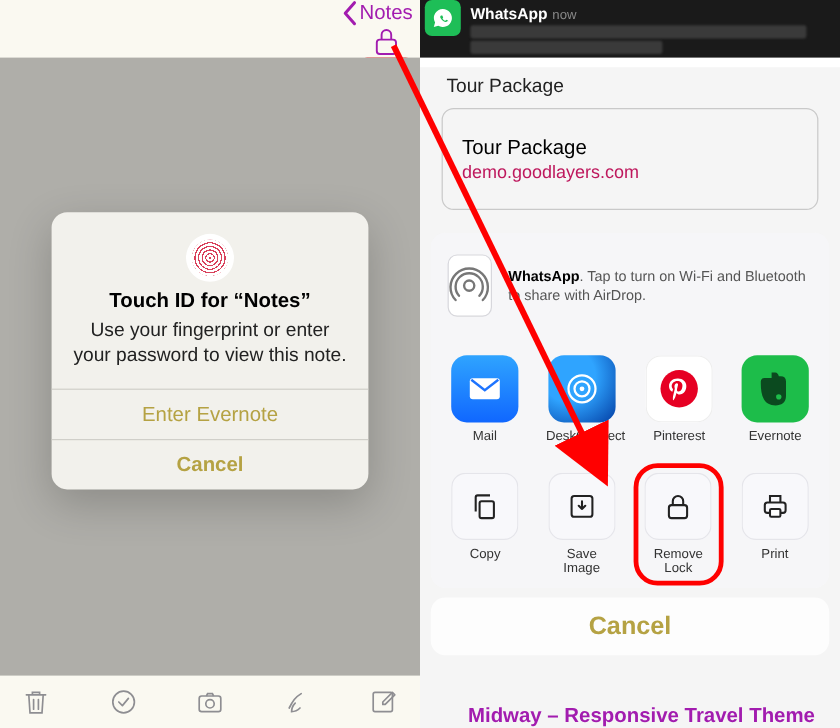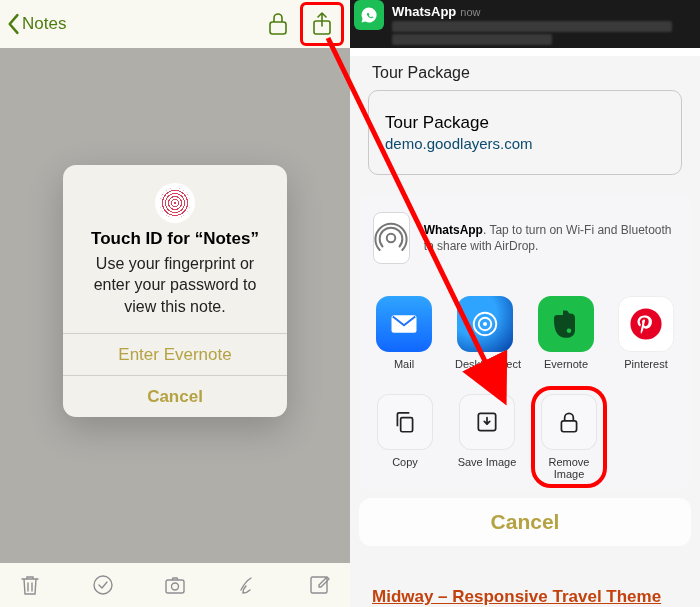--- a/index.html
+++ b/index.html
@@ -1,57 +1,57 @@
 <!DOCTYPE html>
 <html><head>
   <meta charset="utf-8">
   <style>
     * { margin: 0; padding: 0; box-sizing: border-box; font-family: -apple-system, "Helvetica Neue", Arial, sans-serif; }
     body { width: 700px; height: 607px; overflow: hidden; display: flex; background: #000; }
     .pane { position: relative; width: 350px; height: 607px; overflow: hidden; }
 
     
     .left { background: #faf9f1; }
-    .nav { height: 48px; display: flex; align-items: center; padding: 0 6px; color: #4d7c0f; }
+    .nav { height: 48px; display: flex; align-items: flex-end; padding: 0 6px; color: #a21caf; flex-direction: column; }
     .back { display: flex; align-items: center; font-size: 17px; font-weight: 400; }
     .back svg { width: 14px; height: 22px; margin-right: 2px; }
     .nav-spacer { flex: 1; }
     .nav-ico { width: 44px; height: 44px; display: flex; align-items: center; justify-content: center; }
     .nav-ico svg { width: 22px; height: 26px; }
     .share-box-hi { border: 3px solid #ff0000; border-radius: 6px; }
     .left-body { position: absolute; inset: 48px 0 44px 0; background: #fbfaf2; }
     .dimmer { position: absolute; inset: 0; background: rgba(0,0,0,.30); }
     .toolbar { position: absolute; left:0; right:0; bottom:0; height: 44px; display:flex; justify-content: space-between; align-items:center; padding: 0 12px; }
     .toolbar .nav-ico { color: #8e8e92; width: 36px; }
     .toolbar svg { width: 24px; height: 24px; }
 
     
-    .alert { position: absolute; left: 50%; top: 50%; transform: translate(-50%,-55%); width: 224px; background: #f2f1ec; border-radius: 13px; overflow: hidden; box-shadow: 0 12px 36px rgba(0,0,0,.2);}
+    .alert { position: absolute; left: 50%; top: 50%; transform: translate(-50%,-55%); width: 264px; background: #f2f1ec; border-radius: 13px; overflow: hidden; box-shadow: 0 12px 36px rgba(0,0,0,.2);}
     .alert-top { padding: 18px 18px 16px; text-align: center; }
     .touch-circle { width: 40px; height: 40px; border-radius: 50%; margin: 0 auto 6px; display:flex; align-items:center; justify-content:center; background:#fff; }
     .touch-circle span { width:30px; height:30px; border-radius:50%; background: repeating-radial-gradient(circle, #d9405b 0 1px, transparent 1px 3px); display:block;}
     .alert h2 { font-size: 17px; font-weight: 600; color:#000; margin-bottom: 4px;}
     .alert p { font-size: 16px; color:#222; line-height: 1.35;}
     .alert-btn { border-top: 1px solid #d0cfc9; height: 42px; line-height: 42px; text-align:center; font-size:17px; color:#b5a243;}
     .alert-btn.strong { font-weight:600;}
 
     
     .right { background:#fff; }
     .dark-top { position:absolute; top:0; left:0; right:0; height:48px; background:#1a1a1a; color:#fff; padding:4px 8px 0 42px; font-size:11px;}
     .dark-top .wa { position:absolute; left:4px; top:0; width:30px; height:30px; border-radius:6px; background:#1ebe57; display:flex; align-items:center; justify-content:center; color:#fff;}
     .dark-top .wa svg { width:18px; height:18px; }
     .blur-line { height:11px; background:#3a3a3a; margin:2px 0; border-radius:2px; width: 280px; filter: blur(1px);}
     .wa-name { font-weight:600; font-size:13px; display:inline;}
     .wa-now { color:#888; font-size:11px; margin-left:4px; display:inline;}
     .right-back { position:absolute; top:56px; left:0; right:0; bottom:0; background:#f5f5f5; padding: 6px 18px;}
     .tour-lbl { font-size:16px; margin: 2px 0 8px 4px; color:#222;}
     .tour-card { border:1px solid #c9c9c9; border-radius:10px; padding: 22px 16px; background:#f5f5f5;}
     .tour-card .l1 { font-size:17px; color:#000;}
-    .tour-card .l2 { font-size:15px; color:#0c4a6e; margin-top:2px;}
-    .right-back .cutlabel { position:absolute; bottom:0; left:22px; font-size:17px; font-weight:600; color:#c2410c;text-decoration:underline;}
+    .tour-card .l2 { font-size:15px; color:#be185d; margin-top:2px;}
+    .right-back .cutlabel { position:absolute; bottom:0; left:40px; font-size:17px; font-weight:600; color:#a21caf;}
 
     
     .sheet { position:absolute; left:9px; right:9px; top:194px; bottom:8px; display:flex; flex-direction:column; gap:8px;}
     .panel { background: rgba(246,246,248,.98); border-radius:12px; overflow:hidden;}
     .airdrop { display:flex; align-items:center; gap:14px; padding:18px 14px; }
     .ad-ic { width:52px; height:52px; border-radius:8px; border:1px solid #d7d7dc; background:#fff; display:flex; align-items:center; justify-content:center;}
     .ad-ic svg { width:34px; height:34px; color:#777;}
     .ad-text { font-size:12px; color:#555; line-height:1.35;}
     .ad-text b { color:#000; font-weight:600;}
     .row { display:flex; gap:22px; padding: 14px 16px 10px;}
@@ -204,36 +204,36 @@
           <div class="app-ic app-desk">
               <svg viewBox="0 0 24 24" fill="none">
                 <circle cx="12" cy="12" r="9" stroke="#fff" stroke-width="1.5"></circle>
                 <circle cx="12" cy="12" r="5" stroke="#fff" stroke-width="1.5"></circle>
                 <circle cx="12" cy="12" r="1.6" fill="#fff"></circle>
               </svg>
             </div>
           <span>DeskConnect</span>
         </div>
         <div class="tile">
-          <div class="app-ic app-ever">
-              <svg viewBox="0 0 24 24" fill="#0b4a1f">
-                <path d="M7 3h3v3H6c-1 0-2 .8-2 2v1c0 5 1 11 6 12 4 .8 8-.5 8-5V8c0-2-1-3-3-3h-1c-.2-1-.9-2-2-2H8L7 3zm7 12c1 0 1.5.6 1.5 1.4S15 18 14 18s-1.5-.6-1.5-1.6S13 15 14 15z"></path>
-              </svg>
-            </div>
-          <span>Evernote</span>
-        </div>
-        <div class="tile">
           <div class="app-ic app-pin">
               <svg viewBox="0 0 24 24" fill="currentColor">
                 <circle cx="12" cy="12" r="11"></circle>
                 <path d="M11 6c-3 0-5 2-5 4.5 0 1.5.8 2.8 2 3.2l.4-1.6c-.5-.3-.8-1-.8-1.7 0-1.6 1.3-3 3.3-3 1.8 0 3 1.1 3 2.7 0 2-.9 3.5-2.2 3.5-.7 0-1.2-.6-1-1.4l.6-2.4c.1-.5-.1-1-.7-1-.8 0-1.4.8-1.4 1.9l.2 1.2-1 4.4c-.2.9-.1 2.3 0 2.5h.2c.2-.2 1-1.4 1.3-2.5l.5-1.9c.3.5 1 .9 1.8.9 2.4 0 4-2.2 4-5 0-2.4-2-4.3-4.9-4.3z" fill="#fff"></path>
               </svg>
             </div>
           <span>Pinterest</span>
         </div>
+        <div class="tile">
+          <div class="app-ic app-ever">
+              <svg viewBox="0 0 24 24" fill="#0b4a1f">
+                <path d="M7 3h3v3H6c-1 0-2 .8-2 2v1c0 5 1 11 6 12 4 .8 8-.5 8-5V8c0-2-1-3-3-3h-1c-.2-1-.9-2-2-2H8L7 3zm7 12c1 0 1.5.6 1.5 1.4S15 18 14 18s-1.5-.6-1.5-1.6S13 15 14 15z"></path>
+              </svg>
+            </div>
+          <span>Evernote</span>
+        </div>
       </div>
 
       <div class="row">
         <div class="tile">
           <div class="action-ic">
               <svg viewBox="0 0 24 24" fill="none">
                 <rect x="8" y="8" width="11" height="13" rx="1.5" stroke="currentColor" stroke-width="1.6"></rect>
                 <path d="M5 16V5c0-1 .7-1.5 1.5-1.5H16" stroke="currentColor" stroke-width="1.6"></path>
               </svg>
             </div>
@@ -248,20 +248,30 @@
             </div>
           <span>Save Image</span>
         </div>
         <div class="tile hi-red">
           <div class="action-ic">
               <svg viewBox="0 0 24 24" fill="none">
                 <rect x="5" y="11" width="14" height="10" rx="2" stroke="currentColor" stroke-width="1.6"></rect>
                 <path d="M8 11V8a4 4 0 0 1 8 0v3" stroke="currentColor" stroke-width="1.6"></path>
               </svg>
             </div>
-          <span>Remove Image</span>
+          <span>Remove Lock</span>
+        </div>
+        <div class="tile">
+          <div class="action-ic">
+              <svg viewBox="0 0 24 24" fill="none">
+                <rect x="4" y="9" width="16" height="8" rx="2" stroke="currentColor" stroke-width="1.6"></rect>
+                <rect x="8" y="14" width="8" height="6" rx="1" fill="#fff" stroke="currentColor" stroke-width="1.6"></rect>
+                <path d="M8 9V4h8v5" stroke="currentColor" stroke-width="1.6"></path>
+              </svg>
+            </div>
+          <span>Print</span>
         </div>
       </div>
     </div>
 
     <div class="cancel-bar">Cancel</div>
   </div>
 </div>
 
 </body></html>

